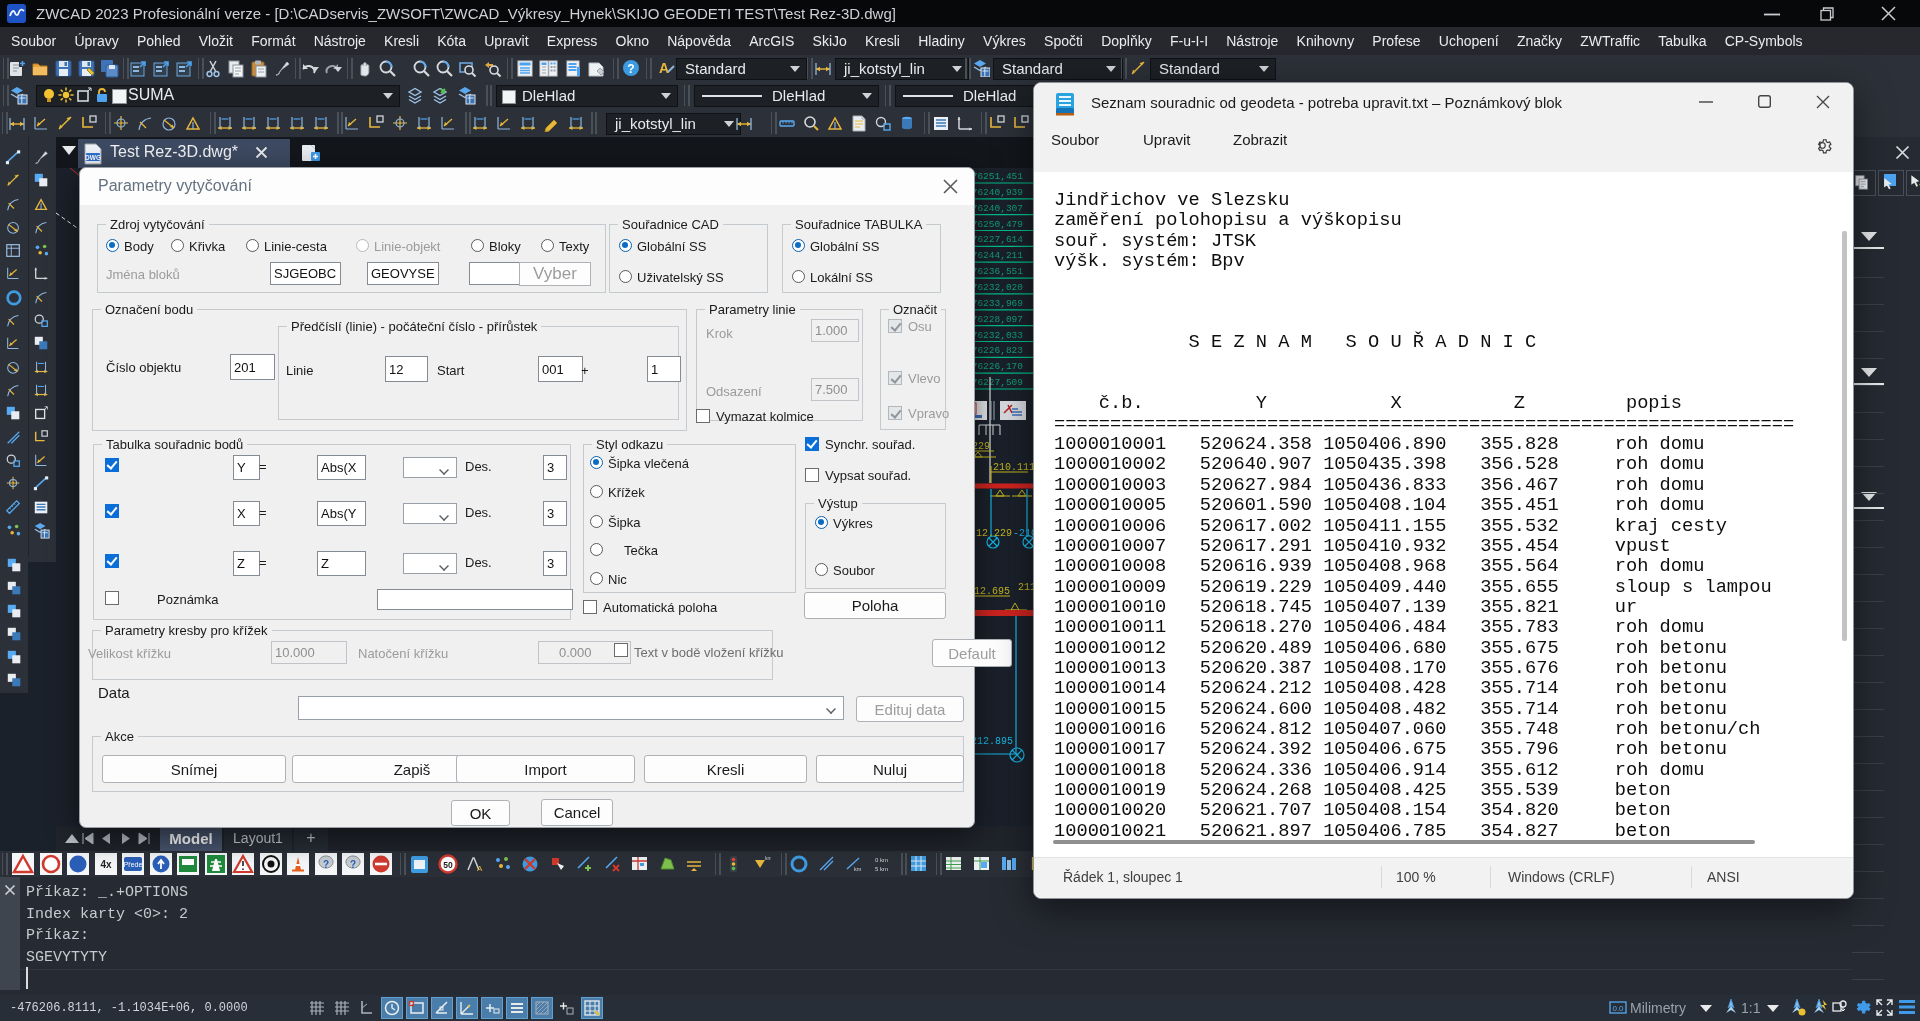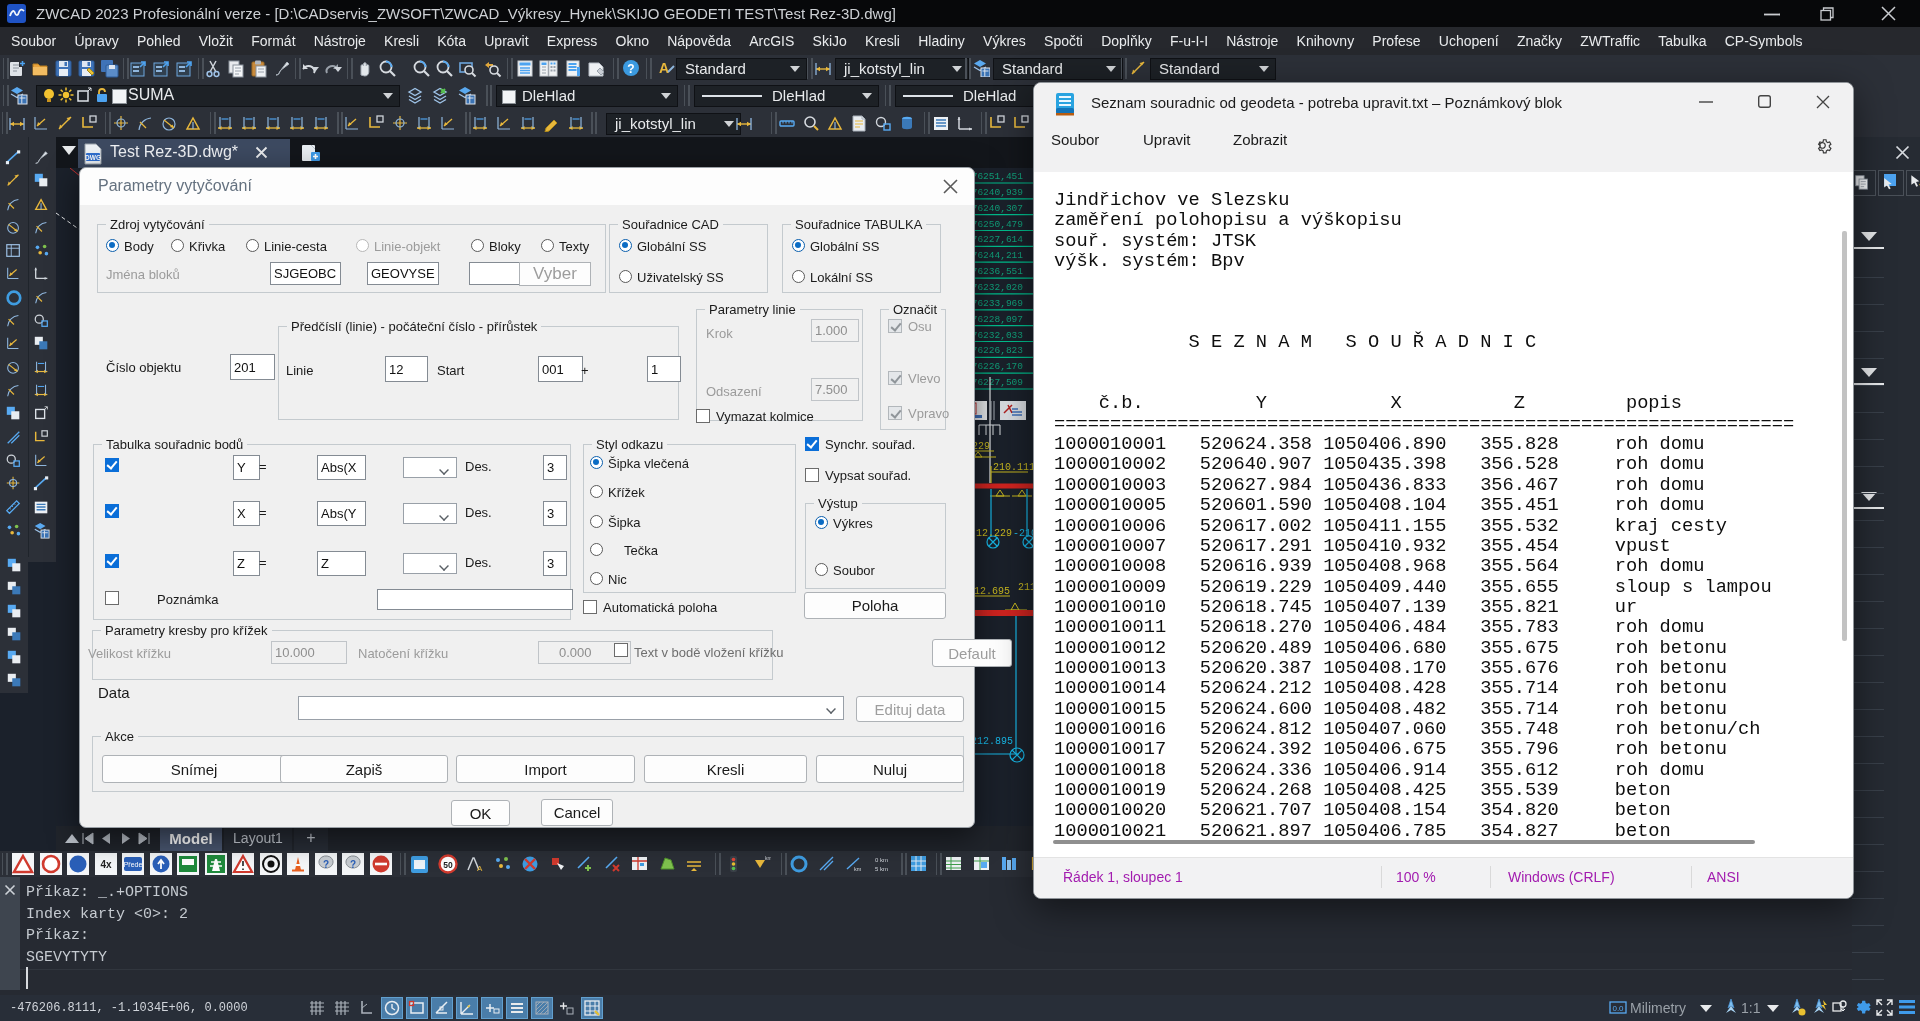--- a/index.html
+++ b/index.html
@@ -50,21 +50,21 @@
 .chk.gray:after{content:"";position:absolute;left:4px;top:1px;width:4px;height:8px;border:solid #8f959a;border-width:0 2px 2px 0;transform:rotate(40deg);}
 .btn{position:absolute;background:#fdfdfd;border:1px solid #aeb2b6;border-radius:3px;font-size:15px;color:#1a1a1a;display:flex;align-items:center;justify-content:center;}
 .btn.dis{color:#9d9d9d;}
 .dropd{position:absolute;background:#fff;border:1px solid #99a0a8;}
 .dropd:after{content:"";position:absolute;right:7px;top:7px;width:8px;height:8px;border:solid #5a6066;border-width:0 2px 2px 0;transform:rotate(45deg) scale(.7);}
 
 #notepad{left:1033px;top:82px;width:819px;height:815px;background:#fff;border:1px solid #8f9499;border-radius:8px;box-shadow:0 10px 36px rgba(0,0,0,.5);}
 #nphead{position:absolute;left:0;top:0;width:100%;height:89px;background:#f1f1f2;border-radius:8px 8px 0 0;}
 #nptitle{position:absolute;left:57px;top:11px;font-size:15px;color:#1b1b1b;}
 .npmenu{position:absolute;top:48px;font-size:15px;color:#1b1b1b;}
-#npstatus{position:absolute;left:0;bottom:0;width:100%;height:40px;background:#f2f2f3;border-top:1px solid #e3e3e3;border-radius:0 0 8px 8px;font-size:14px;color:#a21caf;text-align:right;}
+#npstatus{position:absolute;left:0;bottom:0;width:100%;height:40px;background:#f2f2f3;border-top:1px solid #e3e3e3;border-radius:0 0 8px 8px;font-size:14px;color:#404040;text-align:right;}
 #nptext{position:absolute;left:20px;top:107px;font-family:"Liberation Mono",monospace;font-size:18.7px;line-height:20.35px;color:#0e0e0e;white-space:pre;}
 </style></head>
 <body>
 <div id="root">
   <div id="titlebar" class="abs">
       <div id="logo"></div>
       <svg style="position:absolute;left:9px;top:7px;" width="16" height="13" viewBox="0 0 16 13">
         <path d="M1 9 C3 3 5 3 6 6 C7 9 9 9 10 5 C11 2 13 2 15 4" fill="none" stroke="#eef4fa" stroke-width="1.8"></path>
       </svg>
       <span class="ttext">ZWCAD 2023 Profesionální verze - [D:\CADservis_ZWSOFT\ZWCAD_Výkresy_Hynek\SKIJO GEODETI TEST\Test Rez-3D.dwg]</span>
@@ -1338,20 +1338,23 @@
       <div class="lbl" style="left:557px;top:102px;">Uživatelský SS</div>
 
     <div class="grp" style="left:702px;top:56px;width:157px;height:67px;">
         <b>Souřadnice TABULKA</b>
       </div>
     <div class="radio sel" style="left:712px;top:71px;"></div>
       <div class="lbl" style="left:730px;top:71px;">Globální SS</div>
     <div class="radio" style="left:712px;top:102px;"></div>
       <div class="lbl" style="left:730px;top:102px;">Lokální SS</div>
 
+    <div class="grp" style="left:12px;top:141px;width:593px;height:120px;">
+        <b>Označení bodu</b>
+      </div>
     <div class="lbl" style="left:26px;top:192px;">Číslo objektu</div>
     <div class="tf" style="left:150px;top:186px;width:37px;height:24px;">201</div>
     <div class="grp" style="left:198px;top:158px;width:399px;height:92px;">
         <b>Předčíslí (linie) - počáteční číslo - přírůstek</b>
       </div>
     <div class="lbl" style="left:206px;top:195px;">Linie</div>
     <div class="tf" style="left:305px;top:188px;width:35px;height:24px;">12</div>
     <div class="lbl" style="left:357px;top:195px;">Start</div>
     <div class="tf" style="left:458px;top:188px;width:37px;height:24px;">001</div>
     <div class="lbl" style="left:501px;top:195px;">+</div>
@@ -1446,21 +1449,21 @@
     <div class="btn dis" style="left:804px;top:471px;width:78px;height:26px;margin-left:48px;">Default</div>
 
     <div class="lbl" style="left:18px;top:516px;font-size:15px;">Data</div>
     <div class="dropd" style="left:218px;top:528px;width:544px;height:22px;"></div>
     <div class="btn dis" style="left:776px;top:528px;width:106px;height:24px;">Edituj data</div>
 
     <div class="grp" style="left:12px;top:568px;width:870px;height:54px;">
         <b>Akce</b>
       </div>
     <div class="btn" style="left:22px;top:587px;width:182px;height:26px;">Snímej</div>
-    <div class="btn" style="left:200px;top:587px;width:166px;height:26px;">Zapiš</div>
+    <div class="btn" style="left:212px;top:587px;width:166px;height:26px;padding-left:36px;">Zapiš</div>
     <div class="btn" style="left:376px;top:587px;width:177px;height:26px;">Import</div>
     <div class="btn" style="left:564px;top:587px;width:161px;height:26px;">Kresli</div>
     <div class="btn" style="left:736px;top:587px;width:146px;height:26px;">Nuluj</div>
     <div class="btn" style="left:371px;top:632px;width:57px;height:24px;">OK</div>
     <div class="btn" style="left:461px;top:631px;width:70px;height:25px;">Cancel</div>
   </div>
   <div id="notepad" class="abs">
     <div id="nphead"></div>
     <div id="nptitle">Seznam souradnic od geodeta - potreba upravit.txt – Poznámkový blok</div>
     <span class="npmenu" style="left:17px;">Soubor</span>

